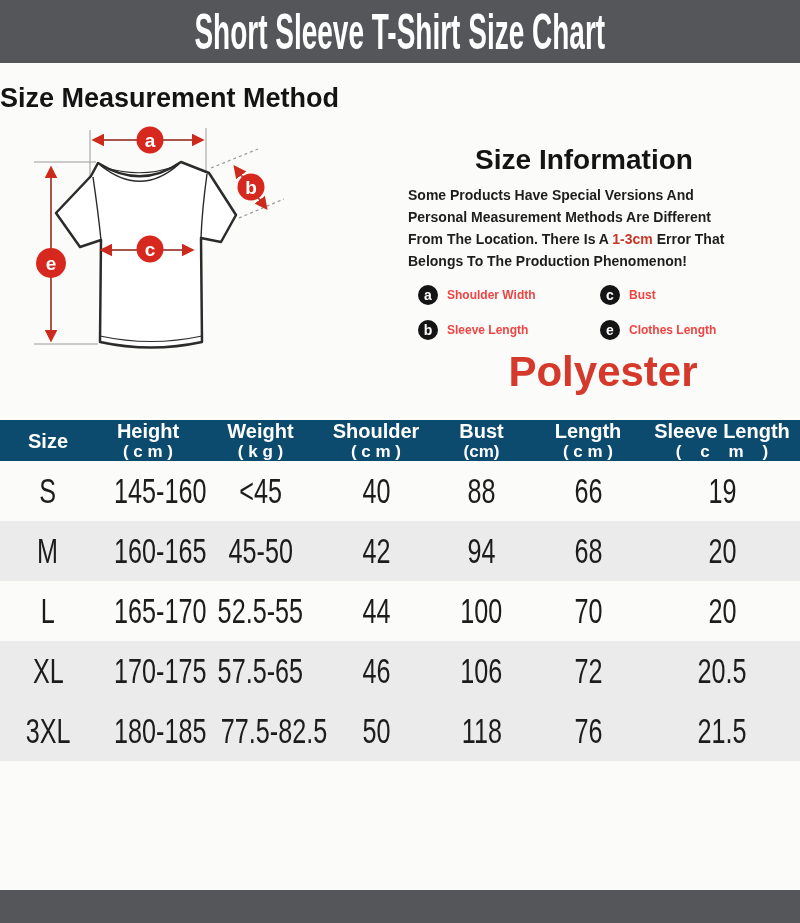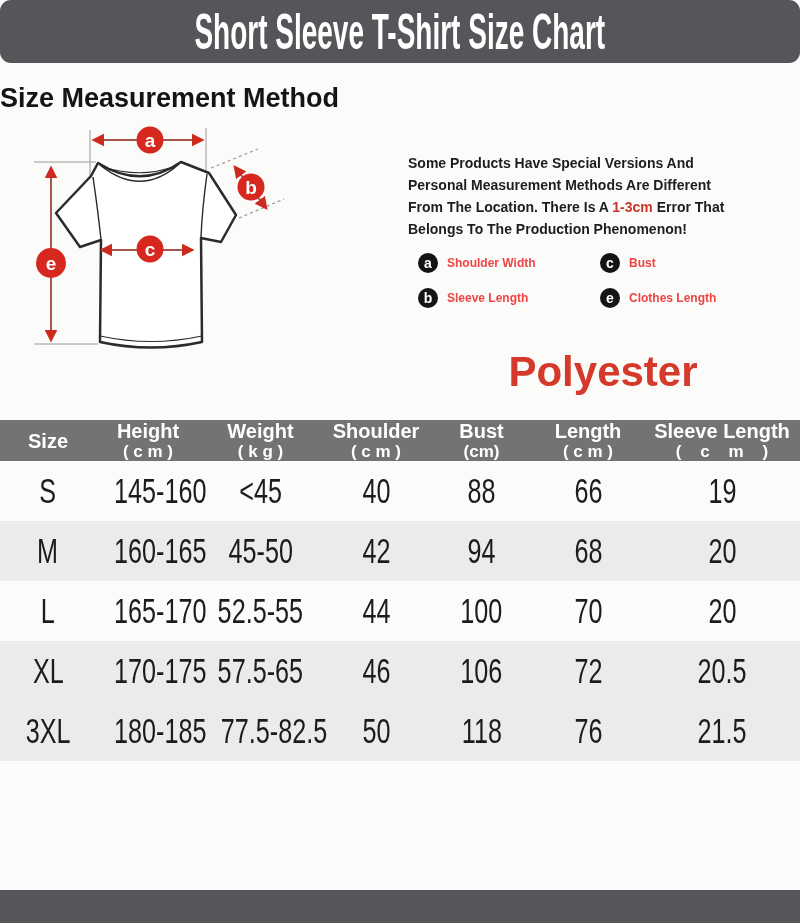--- a/index.html
+++ b/index.html
@@ -7,21 +7,21 @@
     width:800px; height:923px;
     background:#fbfbf9;
     font-family:"Liberation Sans", sans-serif;
     -webkit-font-smoothing:antialiased;
   }
   .page { position:relative; width:800px; height:923px; overflow:hidden; }
 
   
   .banner {
     position:absolute; top:0; left:0; width:800px; height:63px;
-    background:#54565a; display:flex; align-items:center; justify-content:center;border-radius:11px;
+    background:#54565a; display:flex; align-items:center; justify-content:center;
   }
   .banner-title {
     color:#ffffff; font-weight:bold; font-size:50px; white-space:nowrap;
     transform:scaleX(0.56); letter-spacing:0;
   }
 
   
   .method-title {
     position:absolute; top:83px; left:0; width:800px; 
     font-size:27px; font-weight:bold; color:#141414;
@@ -52,21 +52,21 @@
   .material {
     position:absolute; left:408px; top:348px; width:390px; text-align:center;
     font-size:42px; font-weight:bold; color:#d5392b;
   }
 
   
   .size-table {
     position:absolute; top:420px; left:0; width:800px;
     border-collapse:collapse; table-layout:fixed;
   }
-  .size-table thead tr { height:34px; background:#737373; }
+  .size-table thead tr { height:34px; background:#0c4a6e; }
   .size-table th { color:#ffffff; font-weight:bold; vertical-align:middle; padding:0; text-align:center; }
   .h-name { display:block; font-size:20px; line-height:22px; }
   .h-unit { display:block; font-size:17px; line-height:19px; white-space:pre; }
   .h-unit:empty { display:none; }
   .size-table tbody tr { height:60px; background:transparent; }
   .size-table tbody tr.alt { background:#ebebeb; }
   .size-table td { text-align:center; vertical-align:middle; padding:0; color:#1c1c1c; }
   .cell { display:inline-block; font-size:35px; font-weight:normal; transform:scaleX(0.72); white-space:nowrap; }
 
   .footer-bar { position:absolute; top:890px; left:0; width:800px; height:33px; background:#54565a; }
@@ -120,20 +120,21 @@
       <circle cx="243" cy="81" r="13.5" fill="#d6281e"></circle>
       <text x="243" y="88">b</text>
       <circle cx="142" cy="143" r="13.5" fill="#d6281e"></circle>
       <text x="142" y="150">c</text>
       <circle cx="43" cy="157" r="15" fill="#d6281e"></circle>
       <text x="43" y="164">e</text>
     </g>
   </svg>
 
   <div class="info">
+    <div class="info-title">Size Information</div>
     <div class="info-text">
       <div class="line-center">Some Products Have Special Versions And</div>
       <div>Personal Measurement Methods Are Different</div>
       <div><span>From The Location. There Is A </span><span class="red">1-3cm</span><span> Error That</span></div>
       <div>Belongs To The Production Phenomenon!</div>
     </div>
 
     <div class="legend">
       <div class="legend-item">
         <span class="legend-circle">a</span>

